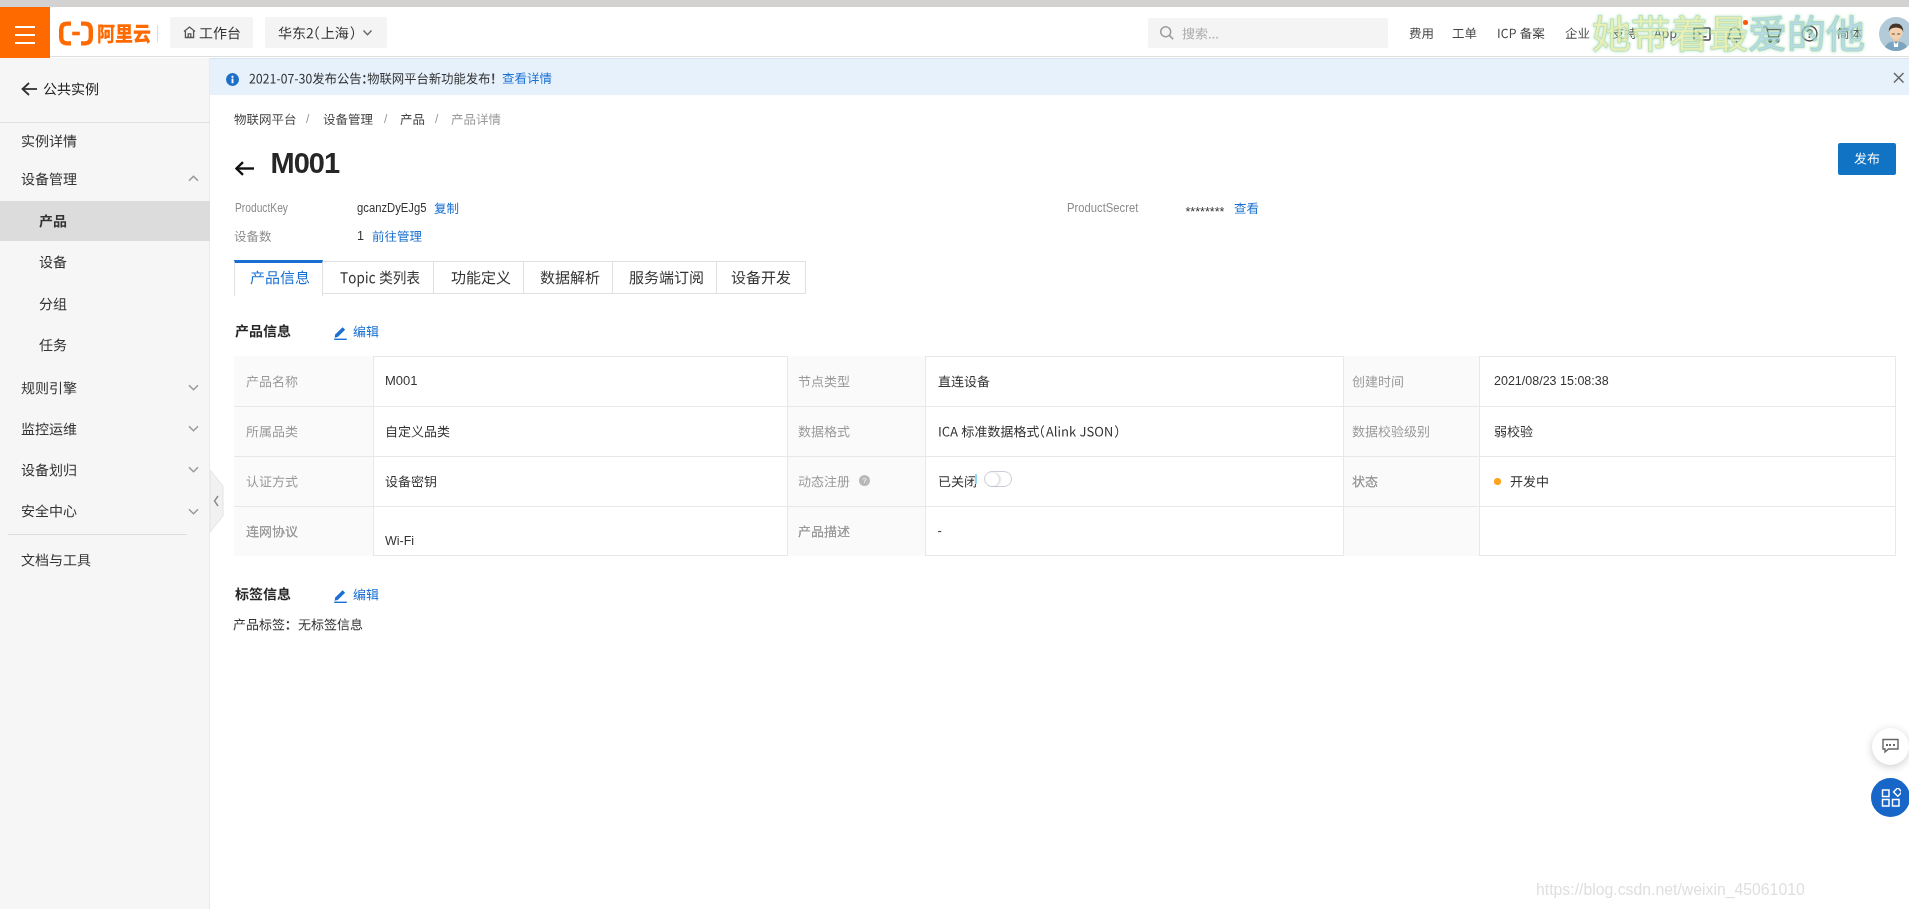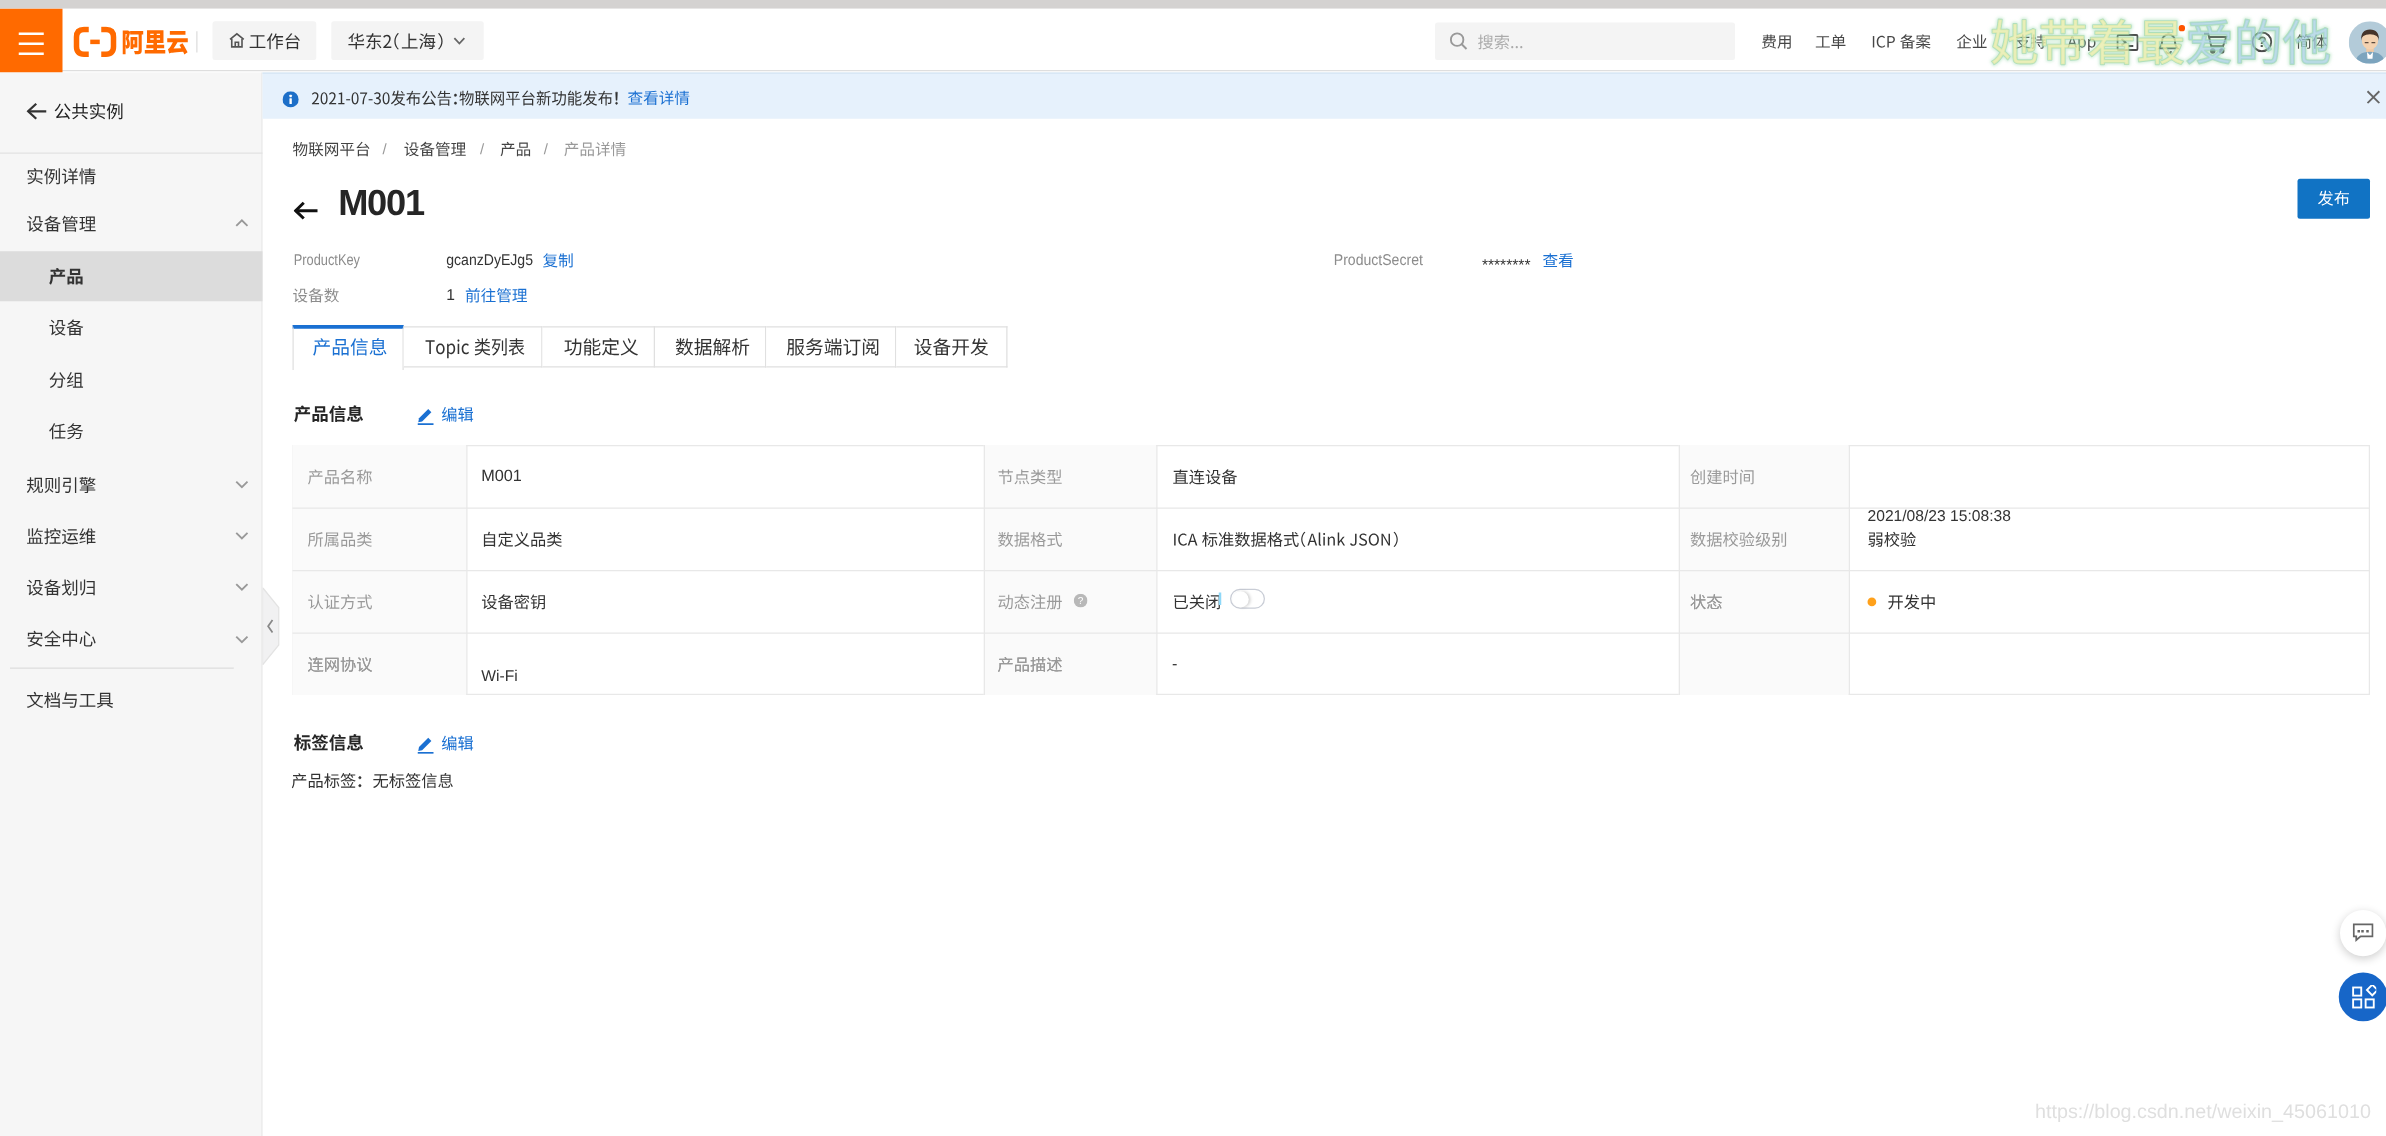--- a/index.html
+++ b/index.html
@@ -714,21 +714,21 @@
 <svg style="position:absolute;left:937.5px;top:374.5px;overflow:visible" width="52" height="13" viewBox="0 0 52 13">
       <g transform="translate(0,11.44)">
         <g transform="scale(0.013,-0.013)" fill="#333333">
           <path transform="translate(0,0)" d="M189 606V26H46V-43H956V26H818V606H497L514 686H925V753H526L540 833L457 841L448 753H75V686H439L425 606ZM262 399H742V319H262ZM262 457V542H742V457ZM262 261H742V174H262ZM262 26V116H742V26Z"></path>
           <path transform="translate(1000,0)" d="M83 792C134 735 196 658 223 609L285 651C255 699 193 775 141 829ZM248 501H45V431H176V117C133 99 82 52 30 -9L86 -82C132 -12 177 52 208 52C230 52 264 16 306 -12C378 -58 463 -69 593 -69C694 -69 879 -63 950 -58C952 -35 964 5 974 26C873 15 720 6 596 6C479 6 391 13 325 56C290 78 267 98 248 110ZM376 408C385 417 420 423 468 423H622V286H316V216H622V32H699V216H941V286H699V423H893L894 493H699V616H622V493H458C488 545 517 606 545 670H923V736H571L602 819L524 840C515 805 503 770 490 736H324V670H464C440 612 417 565 406 546C386 510 369 485 352 481C360 461 373 424 376 408Z"></path>
           <path transform="translate(2000,0)" d="M122 776C175 729 242 662 273 619L324 672C292 713 225 778 171 822ZM43 526V454H184V95C184 49 153 16 134 4C148 -11 168 -42 175 -60C190 -40 217 -20 395 112C386 127 374 155 368 175L257 94V526ZM491 804V693C491 619 469 536 337 476C351 464 377 435 386 420C530 489 562 597 562 691V734H739V573C739 497 753 469 823 469C834 469 883 469 898 469C918 469 939 470 951 474C948 491 946 520 944 539C932 536 911 534 897 534C884 534 839 534 828 534C812 534 810 543 810 572V804ZM805 328C769 248 715 182 649 129C582 184 529 251 493 328ZM384 398V328H436L422 323C462 231 519 151 590 86C515 38 429 5 341 -15C355 -31 371 -61 377 -80C474 -54 566 -16 647 39C723 -17 814 -58 917 -83C926 -62 947 -32 963 -16C867 4 781 39 708 86C793 160 861 256 901 381L855 401L842 398Z"></path>
           <path transform="translate(3000,0)" d="M685 688C637 637 572 593 498 555C430 589 372 630 329 677L340 688ZM369 843C319 756 221 656 76 588C93 576 116 551 128 533C184 562 233 595 276 630C317 588 365 551 420 519C298 468 160 433 30 415C43 398 58 365 64 344C209 368 363 411 499 477C624 417 772 378 926 358C936 379 956 410 973 427C831 443 694 473 578 519C673 575 754 644 808 727L759 758L746 754H399C418 778 435 802 450 827ZM248 129H460V18H248ZM248 190V291H460V190ZM746 129V18H537V129ZM746 190H537V291H746ZM170 357V-80H248V-48H746V-78H827V357Z"></path>
         </g>
       </g>
     </svg>
-<div style="position:absolute;left:1494px;top:373.6px;font-size:12.5px;line-height:14.8px;color:#333333;font-weight:normal;white-space:nowrap;margin-top:32px;">2021/08/23 15:08:38</div>
+<div style="position:absolute;left:1494px;top:373.6px;font-size:12.5px;line-height:14.8px;color:#333333;font-weight:normal;white-space:nowrap;">2021/08/23 15:08:38</div>
 <svg style="position:absolute;left:385px;top:424.5px;overflow:visible" width="65" height="13" viewBox="0 0 65 13">
       <g transform="translate(0,11.44)">
         <g transform="scale(0.013,-0.013)" fill="#333333">
           <path transform="translate(0,0)" d="M239 411H774V264H239ZM239 482V631H774V482ZM239 194H774V46H239ZM455 842C447 802 431 747 416 703H163V-81H239V-25H774V-76H853V703H492C509 741 526 787 542 830Z"></path>
           <path transform="translate(1000,0)" d="M224 378C203 197 148 54 36 -33C54 -44 85 -69 97 -83C164 -25 212 51 247 144C339 -29 489 -64 698 -64H932C935 -42 949 -6 960 12C911 11 739 11 702 11C643 11 588 14 538 23V225H836V295H538V459H795V532H211V459H460V44C378 75 315 134 276 239C286 280 294 324 300 370ZM426 826C443 796 461 758 472 727H82V509H156V656H841V509H918V727H558C548 760 522 810 500 847Z"></path>
           <path transform="translate(2000,0)" d="M413 819C449 744 494 642 512 576L580 604C560 670 516 768 478 844ZM792 767C730 575 638 405 503 268C377 395 279 553 214 725L145 703C218 516 318 349 447 214C338 118 203 40 36 -15C50 -31 68 -60 77 -79C249 -19 388 62 501 162C616 56 752 -27 910 -79C922 -59 945 -28 962 -12C808 35 672 114 558 216C701 361 798 539 869 743Z"></path>
           <path transform="translate(3000,0)" d="M302 726H701V536H302ZM229 797V464H778V797ZM83 357V-80H155V-26H364V-71H439V357ZM155 47V286H364V47ZM549 357V-80H621V-26H849V-74H925V357ZM621 47V286H849V47Z"></path>
           <path transform="translate(4000,0)" d="M746 822C722 780 679 719 645 680L706 657C742 693 787 746 824 797ZM181 789C223 748 268 689 287 650L354 683C334 722 287 779 244 818ZM460 839V645H72V576H400C318 492 185 422 53 391C69 376 90 348 101 329C237 369 372 448 460 547V379H535V529C662 466 812 384 892 332L929 394C849 442 706 516 582 576H933V645H535V839ZM463 357C458 318 452 282 443 249H67V179H416C366 85 265 23 46 -11C60 -28 79 -60 85 -80C334 -36 445 47 498 172C576 31 714 -49 916 -80C925 -59 946 -27 963 -10C781 11 647 74 574 179H936V249H523C531 283 537 319 542 357Z"></path>
         </g>
       </g>
@@ -885,13 +885,13 @@
 <div class="ab" style="left:1885.5px;top:743.5px;width:2px;height:2px;background:#666"></div>
 <div class="ab" style="left:1889px;top:743.5px;width:2px;height:2px;background:#666"></div>
 <div class="ab" style="left:1892.5px;top:743.5px;width:2px;height:2px;background:#666"></div>
 <div class="ab" style="left:1871px;top:778px;width:39px;height:39px;border-radius:50%;background:#1766c8"></div>
 <svg class="ab" style="left:1881px;top:787.5px" width="20" height="20" viewBox="0 0 20 20" fill="none" stroke="#fff" stroke-width="1.5">
 <rect x="1.5" y="2" width="6.5" height="6.5"></rect>
       <rect x="1.5" y="11.5" width="6.5" height="6.5"></rect>
       <rect x="11.5" y="11.5" width="6.5" height="6.5"></rect>
 <rect x="13.8" y="1" width="6" height="6" transform="rotate(45 16.8 4)"></rect>
     </svg>
-<div style="position:absolute;left:1628px;top:880.7px;font-size:15.8px;line-height:18.6px;color:#dfdfdf;font-weight:normal;white-space:nowrap;">https://blog.csdn.net/weixin_45061010</div>
+<div style="position:absolute;left:1536px;top:880.7px;font-size:15.8px;line-height:18.6px;color:#dfdfdf;font-weight:normal;white-space:nowrap;">https://blog.csdn.net/weixin_45061010</div>
 </div>
 </body></html>

